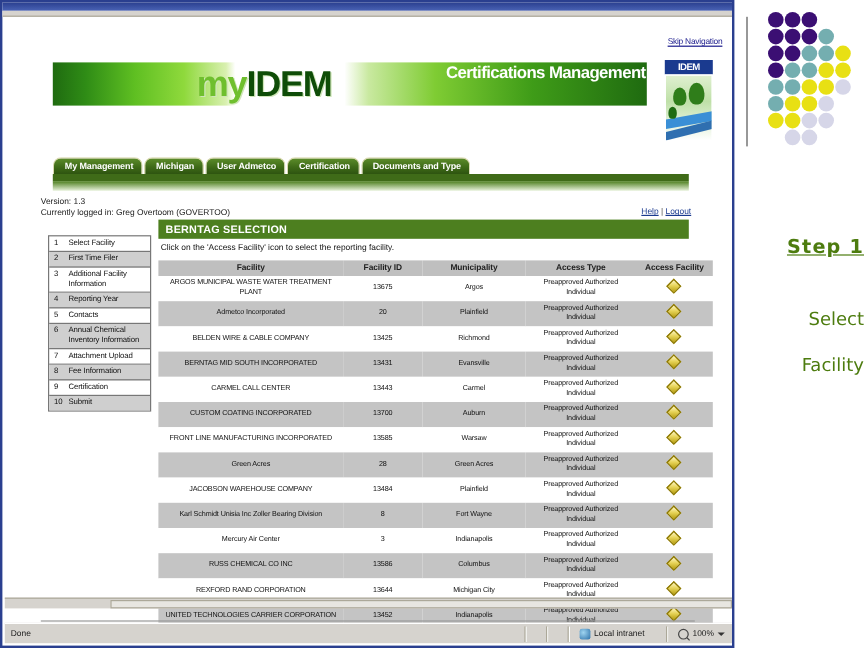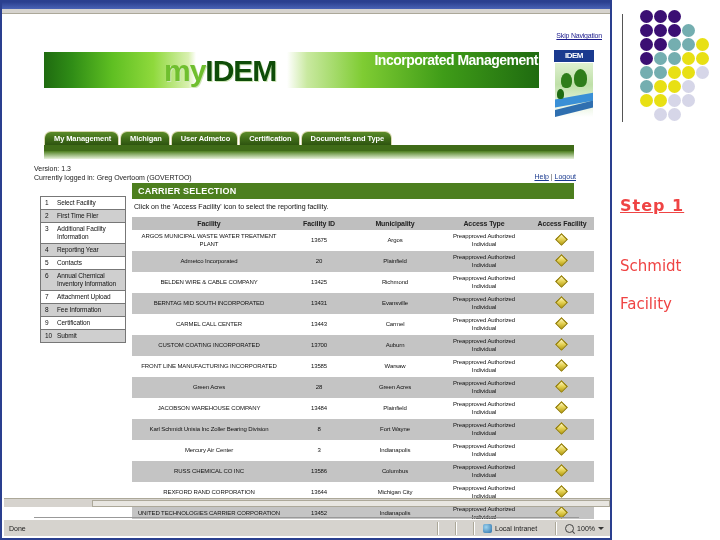--- a/index.html
+++ b/index.html
@@ -452,23 +452,23 @@
     position: absolute;
     width: 13px;
     height: 13px;
     border-radius: 50%;
   }
   #step-callout {
     position: absolute;
     left: 8px;
     top: 196px;
     width: 100px;
-    text-align: left;
+    text-align: right;
     font-family: "DejaVu Sans", sans-serif;
-    color: #ef4444;
+    color: #4d7c0f;
   }
   #step-title {
     font-size: 16px;
     font-weight: bold;
     text-decoration: underline;
     letter-spacing: 1px;
     margin-bottom: 42px;
   }
   #step-line1 {
     font-size: 15px;
@@ -493,21 +493,21 @@
 
       <div id="logo-band-left"></div>
 
       <div id="logo-myidem">
         <span class="my">my</span><span class="idem">IDEM</span>
       </div>
 
       <div id="logo-band-right"></div>
 
       <div id="agency-name">
-        <div id="agency-line2">Incorporated Management</div>
+        <div id="agency-line2">Certifications Management</div>
       </div>
 
       <div id="state-seal">
         <div id="seal-idem-badge">IDEM</div>
         <div id="seal-art">
           <div class="seal-tree" style="left:6px;  top:10px; width:11px; height:15px;"></div>
           <div class="seal-tree" style="left:19px; top:6px;  width:13px; height:18px;"></div>
           <div class="seal-hill" style="left:0;  top:33px; width:40px; height:8px;  transform:skewY(-10deg);"></div>
           <div class="seal-hill" style="left:0;  top:42px; width:40px; height:7px;  transform:skewY(-14deg); background:#2f6fb0;"></div>
           <div class="seal-tree" style="left:2px; top:26px; width:7px; height:10px; background:#1f6b12;"></div>
@@ -571,21 +571,21 @@
         <span class="step-num">9</span>
         <span class="step-label">Certification</span>
       </div>
       <div class="step-item alt">
         <span class="step-num">10</span>
         <span class="step-label">Submit</span>
       </div>
     </div>
 
     <div id="content-pane">
-      <div id="section-header">CARRIER SELECTION</div>
+      <div id="section-header">BERNTAG SELECTION</div>
       <div id="section-instruction">Click on the 'Access Facility' icon to select the reporting facility.</div>
 
       <table id="facility-table">
         <thead>
           <tr>
             <th class="col-facility">Facility</th>
             <th class="col-id">Facility ID</th>
             <th class="col-muni">Municipality</th>
             <th class="col-access-type">Access Type</th>
             <th class="col-access-facility">Access Facility</th>
@@ -753,16 +753,16 @@
       <span class="dot" style="left: 0px; top: 84px; background: rgb(232, 224, 20);"></span>
       <span class="dot" style="left: 14px; top: 84px; background: rgb(232, 224, 20);"></span>
       <span class="dot" style="left: 28px; top: 84px; background: rgb(214, 214, 232);"></span>
       <span class="dot" style="left: 42px; top: 84px; background: rgb(214, 214, 232);"></span>
       <span class="dot" style="left: 14px; top: 98px; background: rgb(214, 214, 232);"></span>
       <span class="dot" style="left: 28px; top: 98px; background: rgb(214, 214, 232);"></span>
     </div>
 
   <div id="step-callout">
     <div id="step-title">Step 1</div>
-    <div id="step-line1">Schmidt</div>
+    <div id="step-line1">Select</div>
     <div id="step-line2">Facility</div>
   </div>
 </div>
 
 </body></html>

